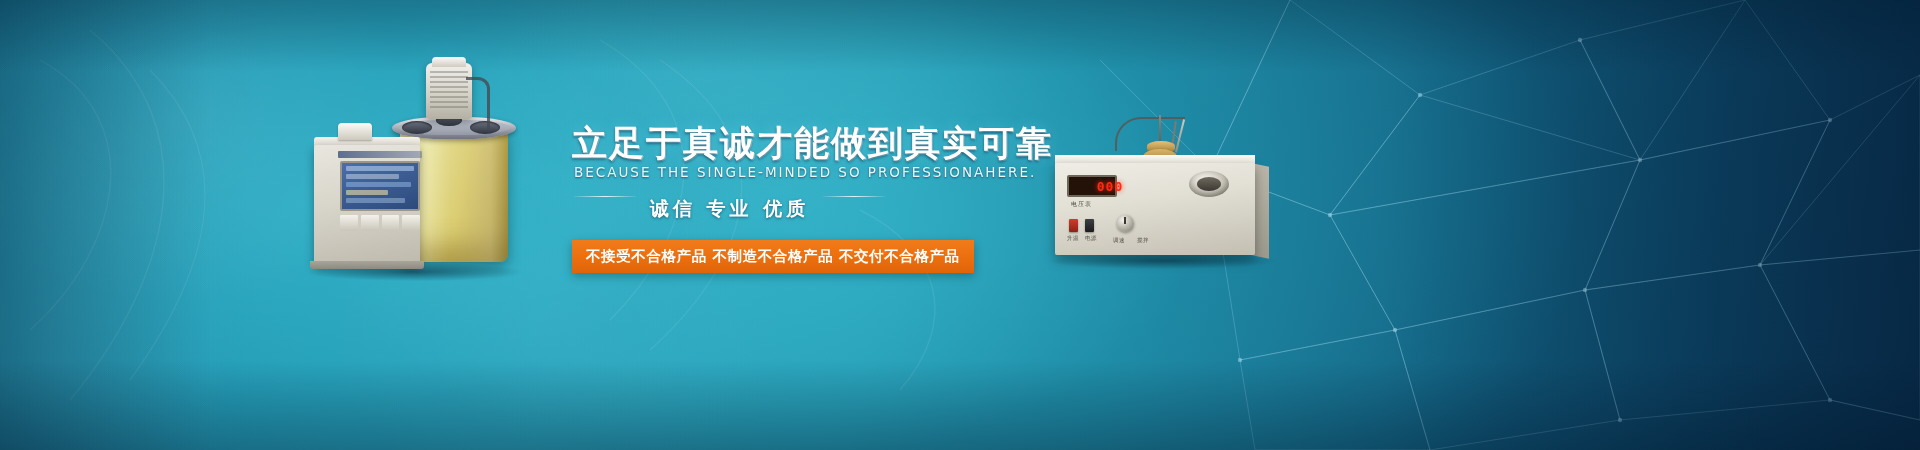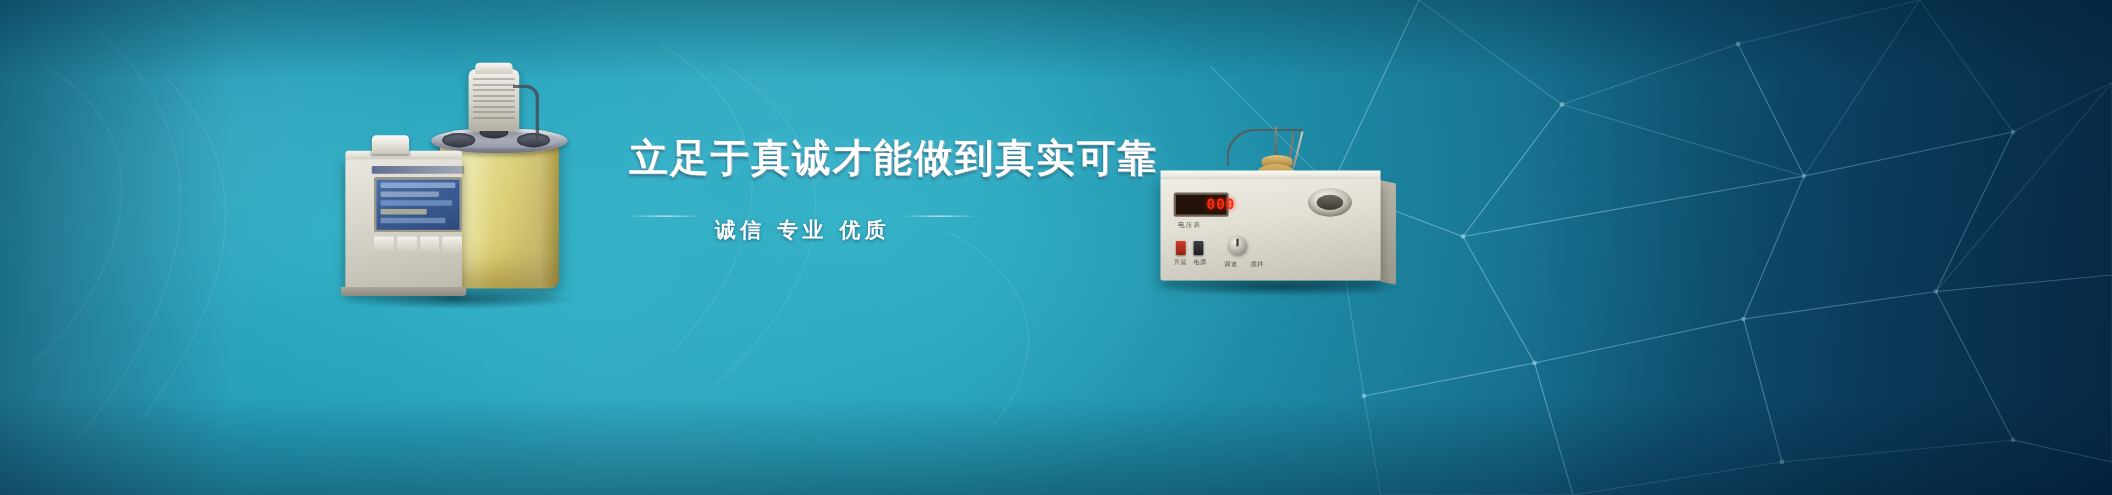--- a/index.html
+++ b/index.html
@@ -378,23 +378,27 @@
     <div class="mr-lbl" style="left:58px; top:122px;">调速</div>
     <div class="mr-lbl" style="left:82px; top:122px;">搅拌</div>
 
     <div class="mr-cup"></div>
   </div>
 
   <div class="copy">
 
     <div class="headline">立足于真诚才能做到真实可靠</div>
 
+    <div class="subline">BECAUSE THE SINGLE-MINDED SO PROFESSIONAHERE.</div>
 
     <div class="tagline-row">
       <span class="rule"></span>
       <span class="tagline">诚信 专业 优质</span>
       <span class="rule"></span>
     </div>
 
+    <div class="orange-bar">
+      <span>不接受不合格产品  不制造不合格产品  不交付不合格产品</span>
+    </div>
 
   </div>
 
 </div>
 
 </body></html>

